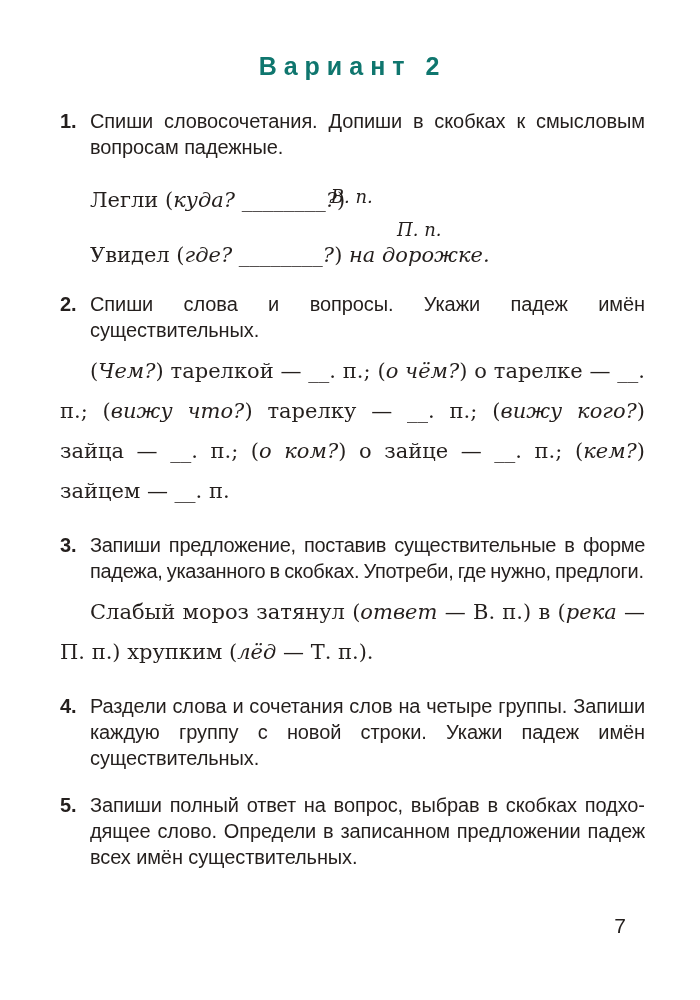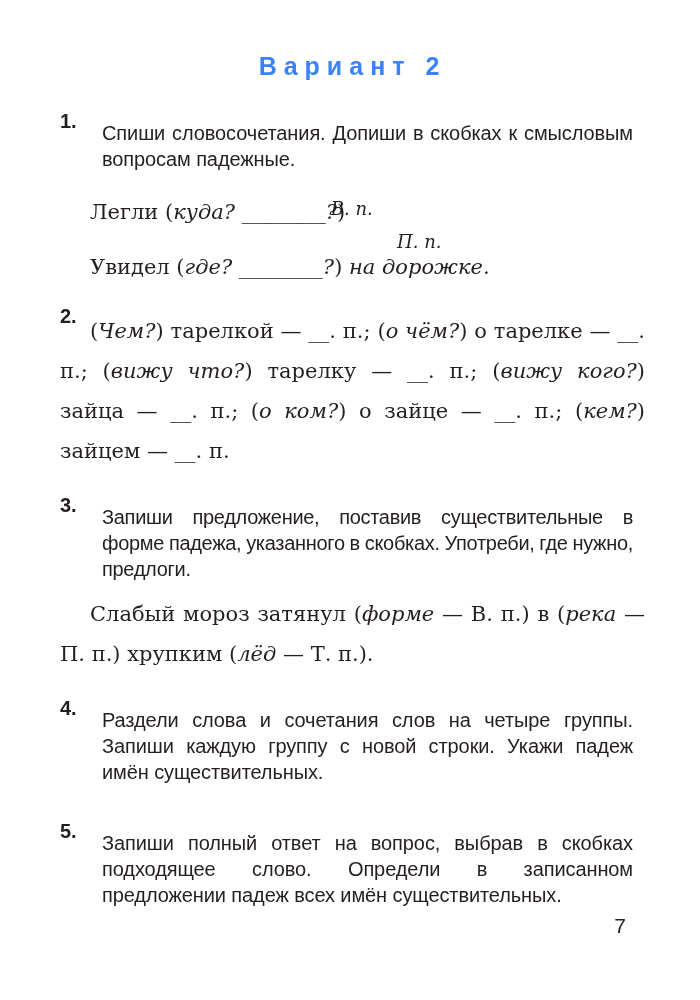--- a/index.html
+++ b/index.html
@@ -18,39 +18,39 @@
     overflow: hidden;
     font-family: "Liberation Sans", sans-serif;
   }
   .title {
     margin: 0 0 26px 0;
     text-align: center;
     font-size: 25px;
     font-weight: bold;
     letter-spacing: 7px;
     line-height: 32px;
-    color: #3b82f6;
+    color: #0f766e;
   }
   .exercise {
     display: flex;
     margin-bottom: 21px;
   }
   .num {
     flex: 0 0 30px;
     width: 30px;
     font-weight: bold;
     font-size: 20px;
     line-height: 26px;
   }
   .ex-body {
     flex: 1;
     min-width: 0;
   }
   .instr {
-    margin: 12px;
+    margin: 0;
     font-size: 20px;
     line-height: 26px;
     text-align: justify;
     letter-spacing: -0.1px;
   }
   .tight {
     letter-spacing: -0.3px;
     word-spacing: -1px;
   }
   .content {
@@ -104,29 +104,30 @@
     <div class="ex-body">
       <p class="instr">Спиши словосочетания. Допиши в скобках к смысловым вопросам падежные.</p>
       <p class="content capline"><span>Легли (</span><span class="i">куда?</span><span> ________</span><span class="i">?</span><span>) </span><span class="cap-wrap"><span class="cap">В. п.</span></span></p>
       <p class="content capline"><span>Увидел (</span><span class="i">где?</span><span> ________</span><span class="i">?</span><span>) </span><span class="cap-wrap"><span class="cap">П. п.</span><span>на дорожке.</span></span></p>
     </div>
   </section>
 
   <section class="exercise">
     <div class="num">2.</div>
     <div class="ex-body">
+      <p class="instr">Спиши слова и вопросы. Укажи падеж имён существительных.</p>
       <p class="content"><span>(</span><span class="i">Чем?</span><span>) тарелкой — __. п.; (</span><span class="i">о чём?</span><span>) о тарелке — __. п.; (</span><span class="i">вижу что?</span><span>) тарелку — __. п.; (</span><span class="i">вижу кого?</span><span>) зайца — __. п.; (</span><span class="i">о ком?</span><span>) о зайце — __. п.; (</span><span class="i">кем?</span><span>) зайцем — __. п.</span></p>
     </div>
   </section>
 
   <section class="exercise">
     <div class="num">3.</div>
     <div class="ex-body">
       <p class="instr tight">Запиши предложение, поставив существительные в форме падежа, указанного в скобках. Употреби, где нужно, предлоги.</p>
-      <p class="content"><span>Слабый мороз затянул (</span><span class="i">форме</span><span> — В. п.) в (</span><span class="i">река</span><span> — П. п.) хрупким (</span><span class="i">лёд</span><span> — Т. п.).</span></p>
+      <p class="content"><span>Слабый мороз затянул (</span><span class="i">ответ</span><span> — В. п.) в (</span><span class="i">река</span><span> — П. п.) хрупким (</span><span class="i">лёд</span><span> — Т. п.).</span></p>
     </div>
   </section>
 
   <section class="exercise">
     <div class="num">4.</div>
     <div class="ex-body">
       <p class="instr">Раздели слова и сочетания слов на четыре группы. Запиши каждую группу с новой строки. Укажи падеж имён существи­тельных.</p>
     </div>
   </section>
 

